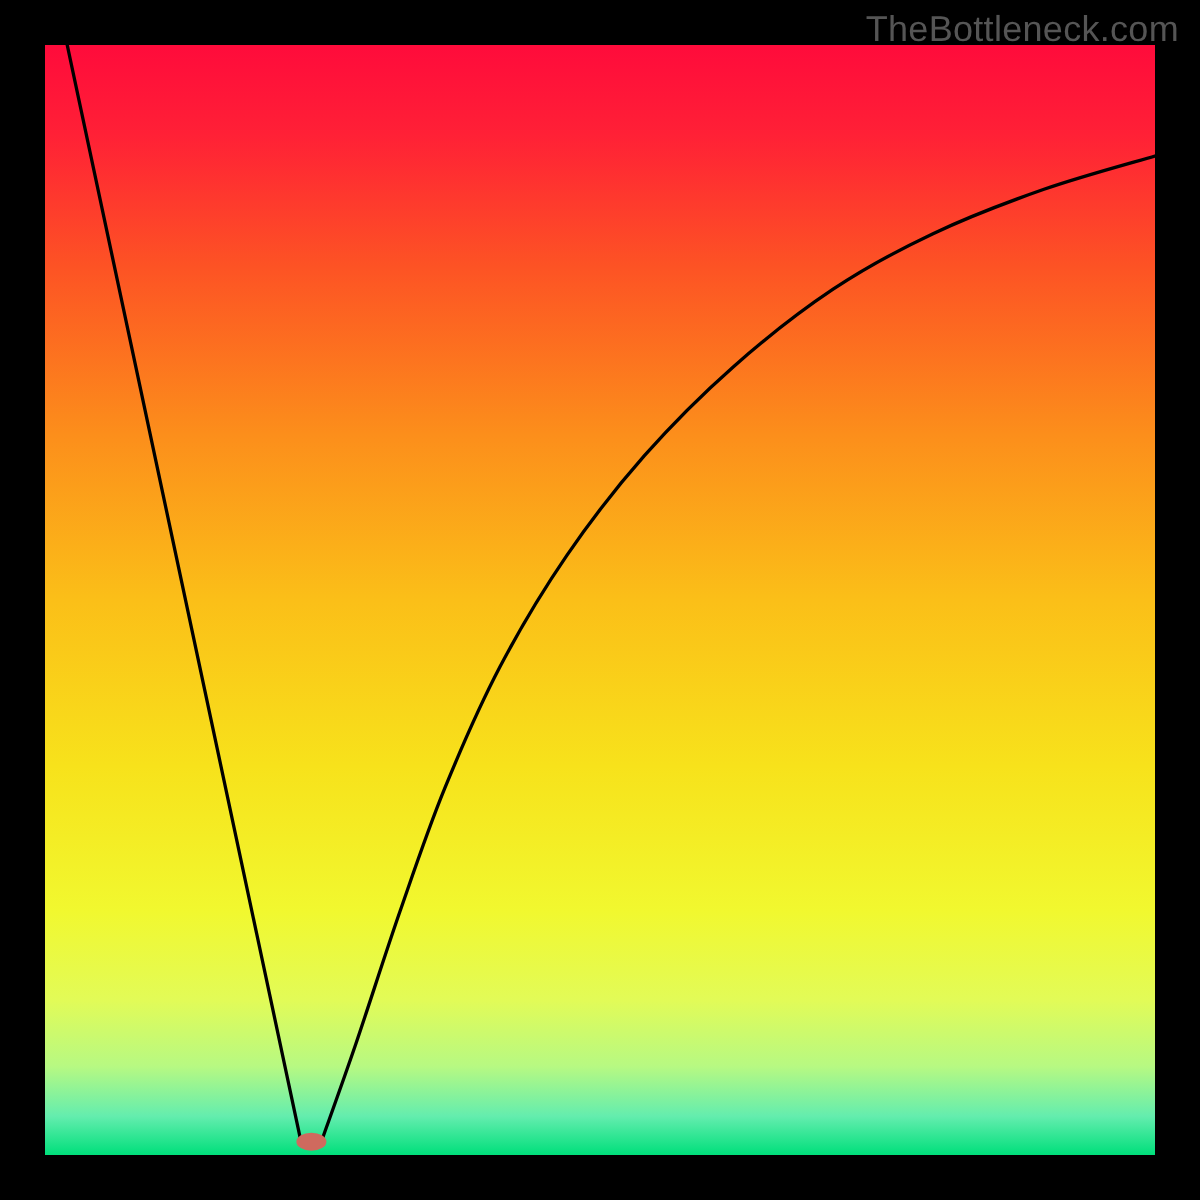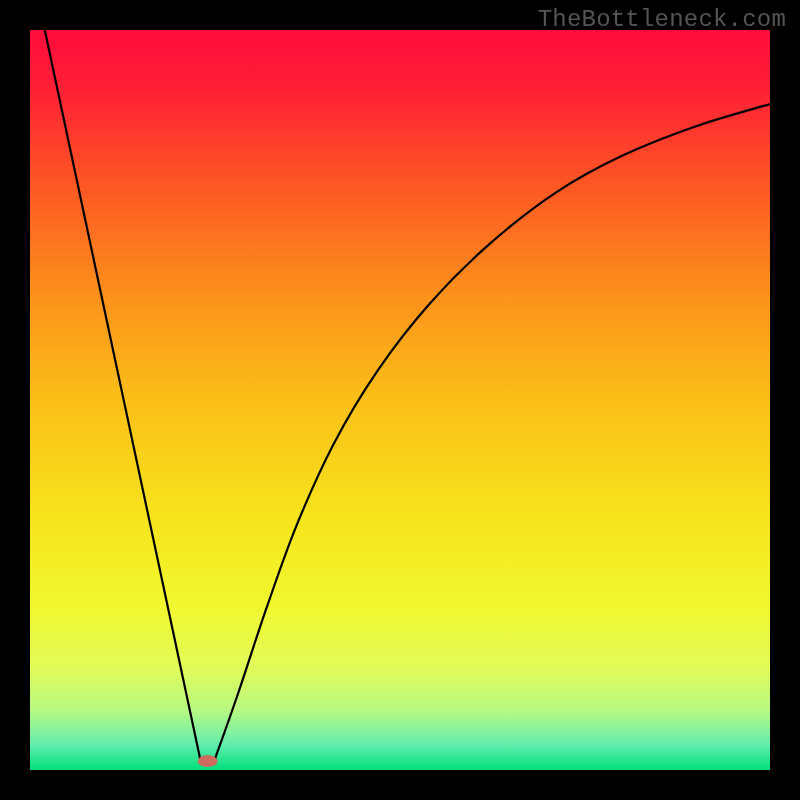--- a/index.html
+++ b/index.html
@@ -9,21 +9,20 @@
     height: 800px;
     overflow: hidden;
     background: #000;
     font-family: Arial, Helvetica, sans-serif;
   }
   .frame {
     position: relative;
     width: 800px;
     height: 584px;
     background: #000;
-    font-family: Liberation Mono, monospace;
   }
   .plot {
     position: absolute;
     left: 30px;
     top: 30px;
     width: 740px;
     height: 740px;
     overflow: hidden;
   }
   .watermark {

